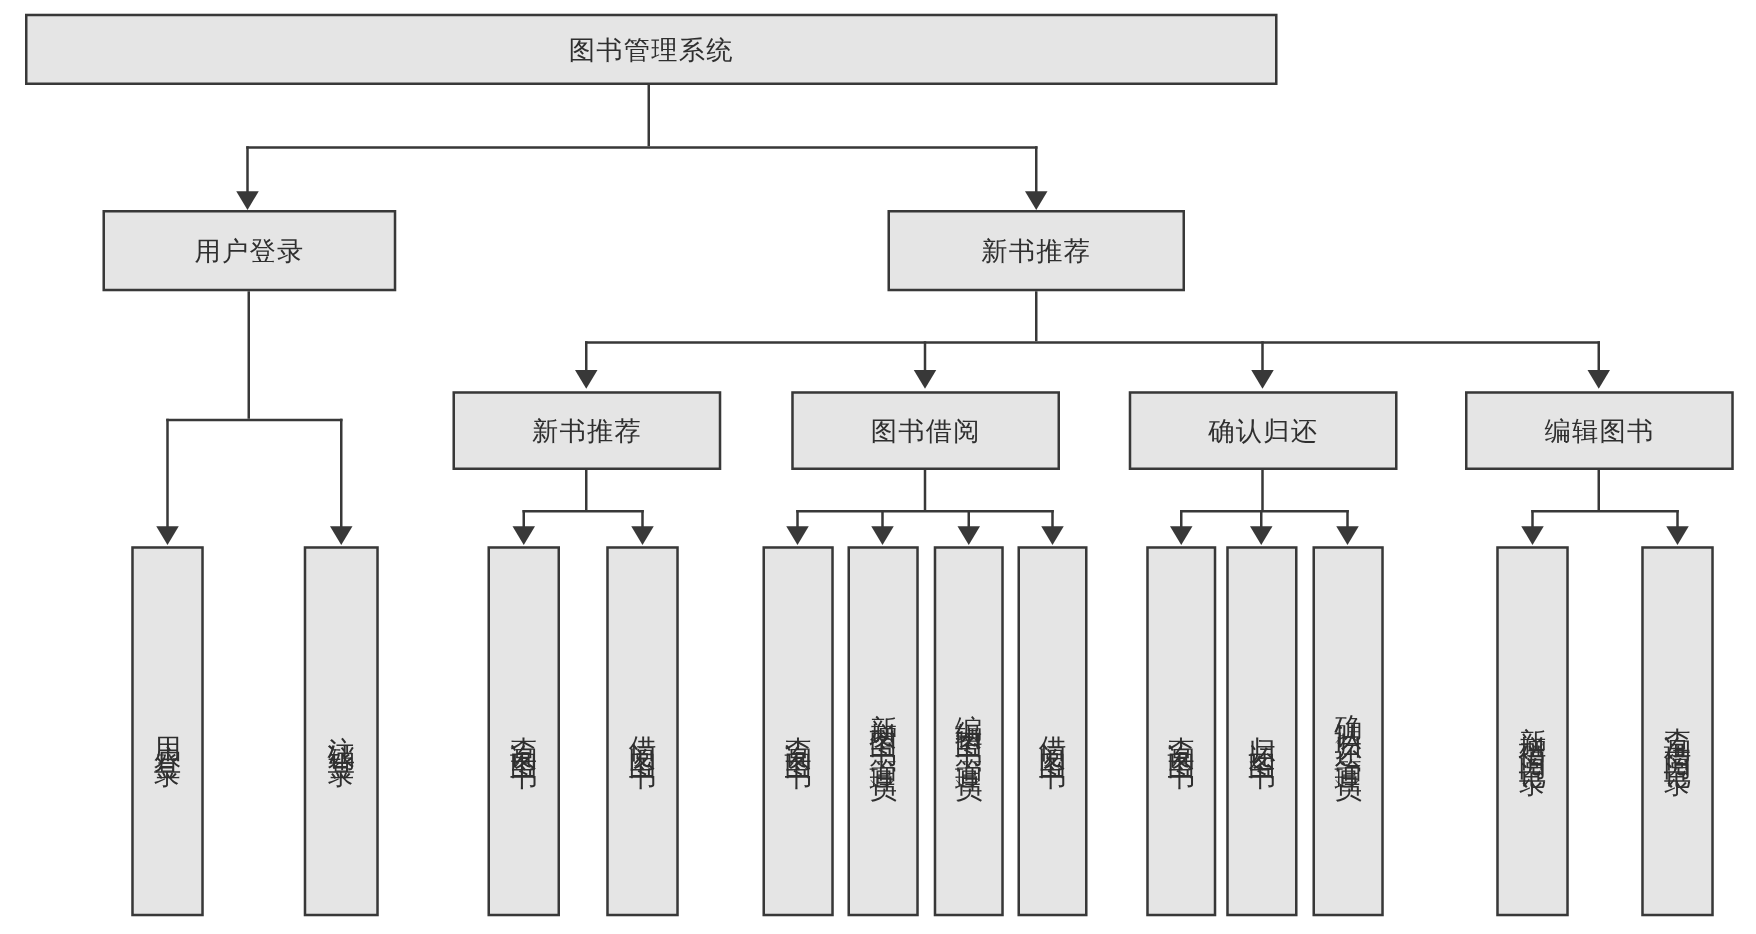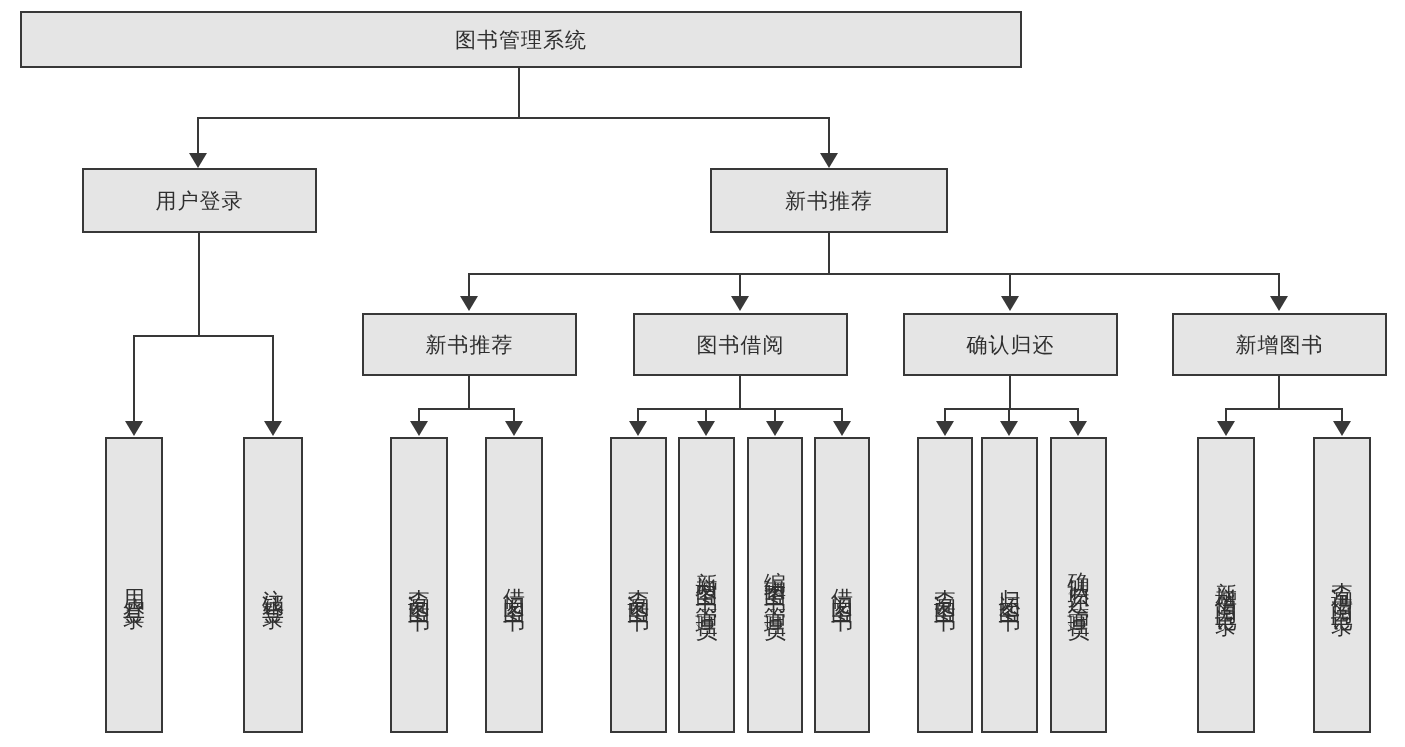--- a/index.html
+++ b/index.html
@@ -84,21 +84,21 @@
   <div class="box h" style="left:362px;top:313px;width:215px;height:63px;">
     <span>新书推荐</span>
   </div>
   <div class="box h" style="left:633px;top:313px;width:215px;height:63px;">
     <span>图书借阅</span>
   </div>
   <div class="box h" style="left:903px;top:313px;width:215px;height:63px;">
     <span>确认归还</span>
   </div>
   <div class="box h" style="left:1172px;top:313px;width:215px;height:63px;">
-    <span>新增图书</span>
+    <span>编辑图书</span>
   </div>
 
   <div class="box v" style="left:105px;top:437px;width:58px;height:296px;">
     <span>用户登录</span>
   </div>
   <div class="box v" style="left:243px;top:437px;width:60px;height:296px;">
     <span>注销登录</span>
   </div>
 
   <div class="box v" style="left:390px;top:437px;width:58px;height:296px;">

